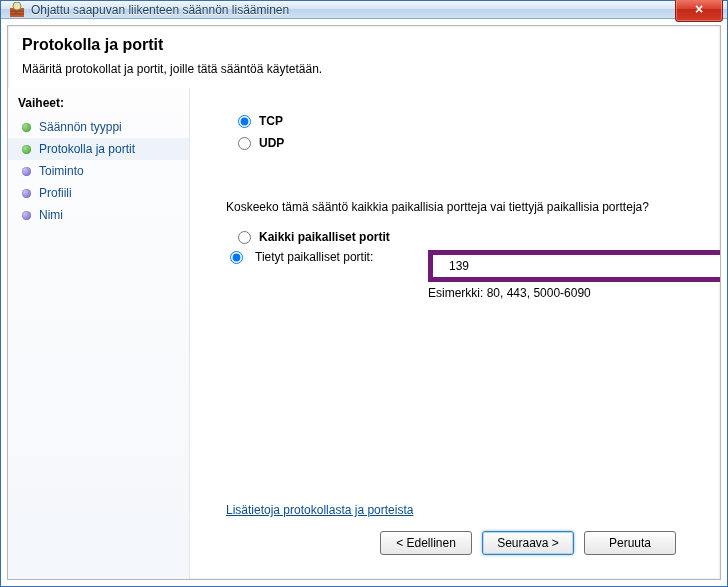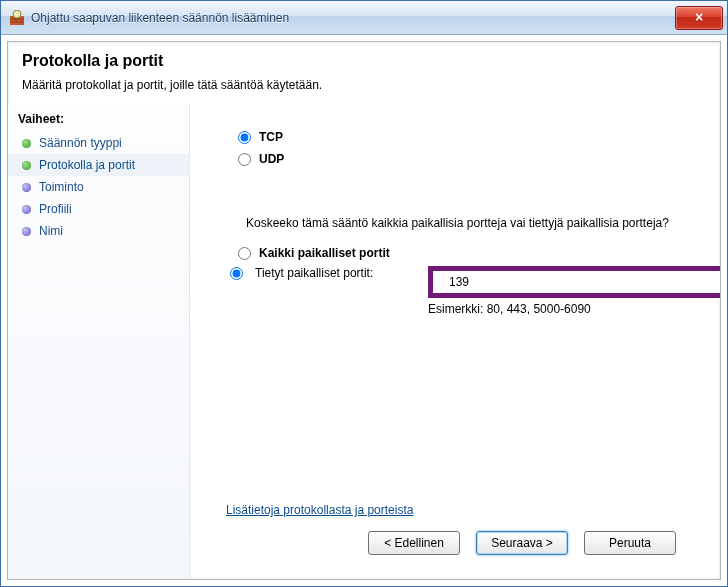--- a/index.html
+++ b/index.html
@@ -9,21 +9,21 @@
     background: #fff;
   }
   .window {
     width: 728px; height: 587px;
     box-sizing: border-box;
     border: 1px solid #3a6ea5;
     display: flex; flex-direction: column;
     background: #fff;
   }
   .titlebar {
-    height: 34px;
+    height: 18px;
     display: flex; align-items: center; justify-content: space-between;
     padding: 0 0 0 8px;
     background: linear-gradient(to bottom, #f3f7fc 0%, #d7e5f5 45%, #bcd2ec 46%, #d1e1f3 100%);
     border-bottom: 1px solid #8aa8c9;
     box-sizing: border-box;
   }
   .titlebar-left { display: flex; align-items: center; gap: 6px; }
   .title-text { color: #1b3b5a; text-shadow: 0 1px 0 #fff; }
   .firewall-icon { width: 16px; height: 16px; }
   .close-btn {
@@ -92,37 +92,37 @@
     padding: 22px 26px 10px 36px;
     display: flex; flex-direction: column;
     box-sizing: border-box;
   }
   .question { margin-bottom: 12px; }
   .radio-row {
     display: flex; align-items: center; gap: 8px;
     margin: 4px 0 4px 12px;
   }
   .radio-row label { font-weight: bold; }
-  .sec2 { margin-top: 46px; margin-left: 20px; }
+  .sec2 { margin-top: 46px; }
   .port-block { display:flex; align-items:flex-start; gap:28px; margin:2px 0 0 4px; }
   .port-left { display:flex; align-items:center; gap:12px; min-width:170px; }
   .port-right { flex:1; }
   input[type="text"] {
     width: 100%; max-width: 300px;
     border: 5px solid #701a75;
     padding: 2px 16px;
     font: inherit;
     height: 18px;
     box-sizing: content-box;
   }
   .example { color: #000; margin-top: 4px; }
   .link-row { margin-top: auto; padding-top: 40px; }
   .link { color: #0b4d8c; text-decoration: underline; cursor: default; }
   .button-row {
-    display: flex; gap: 16px; justify-content: flex-end;
+    display: flex; gap: 10px; justify-content: flex-end;
     padding: 14px 18px 14px;
   }
   .btn {
     min-width: 92px; height: 24px;
     border: 1px solid #707070;
     border-radius: 3px;
     background: linear-gradient(to bottom, #fefefe, #e7e7e7);
     font: inherit;
     cursor: default;
     padding: 0 12px;

